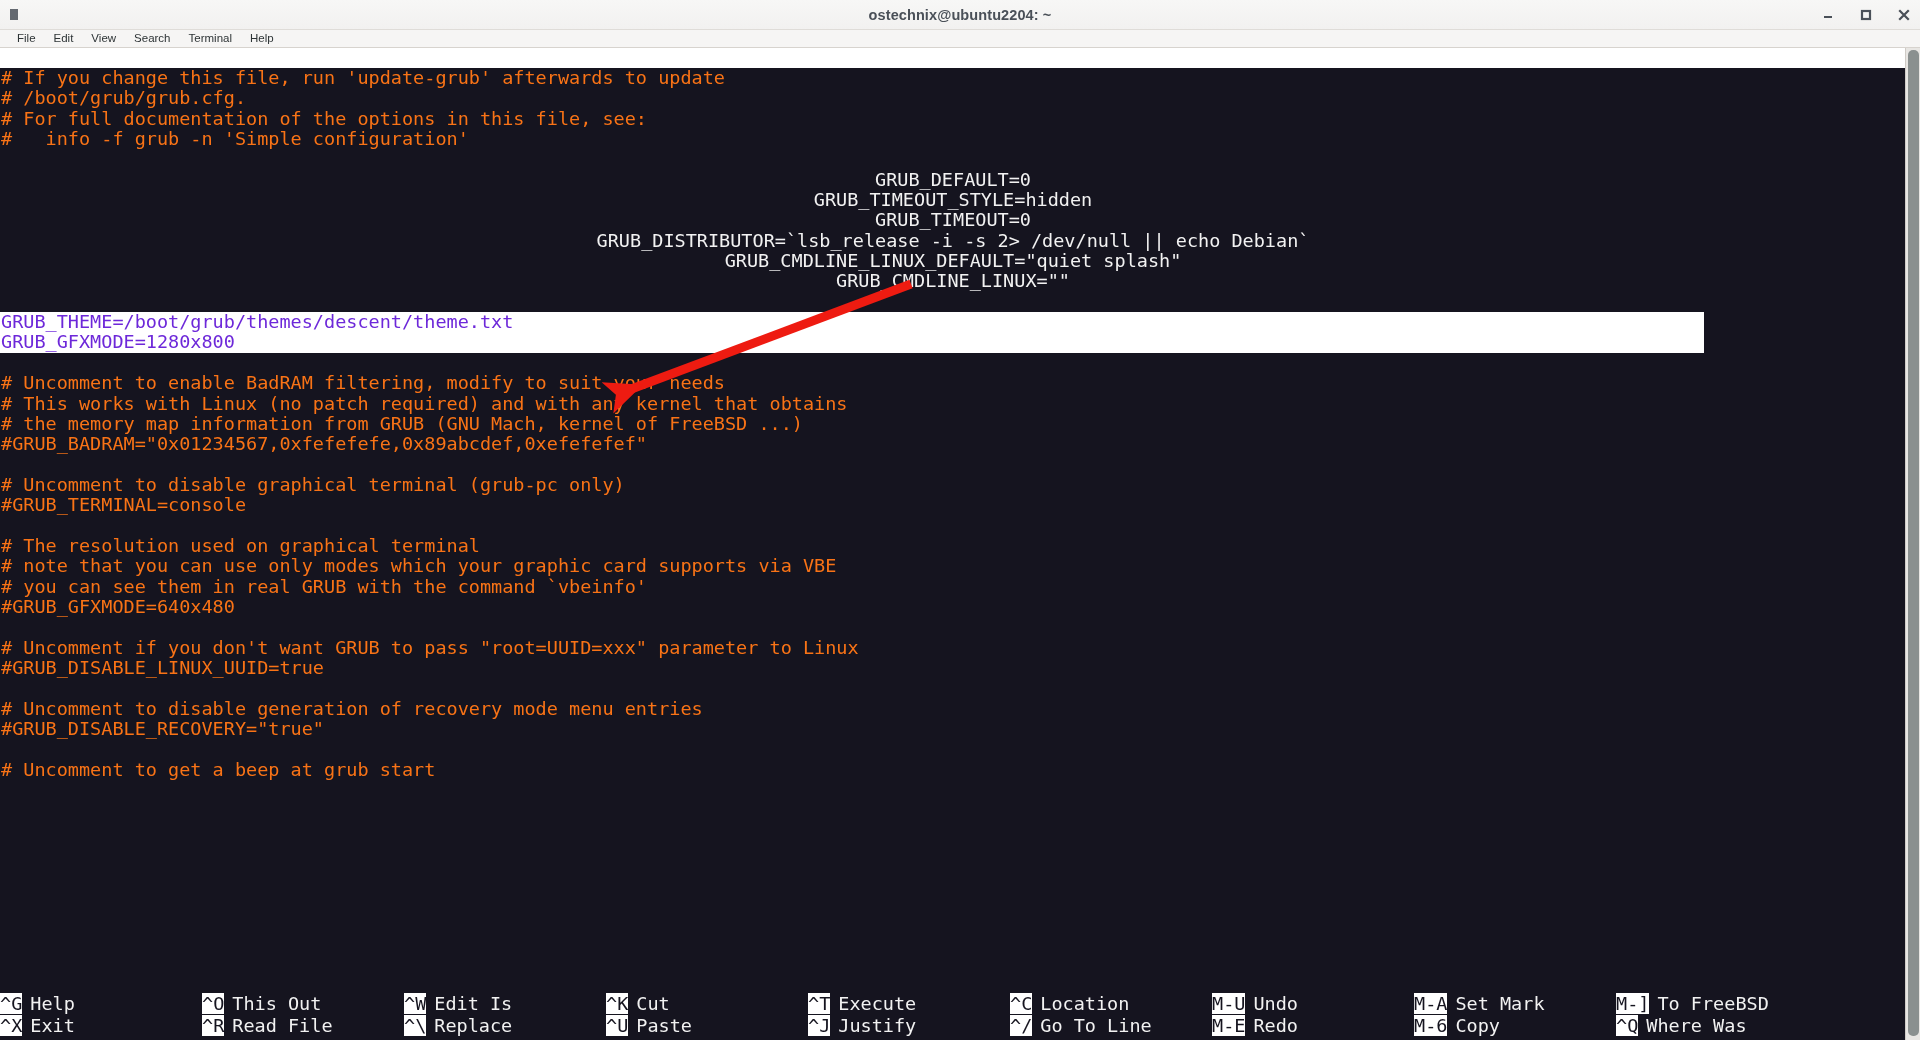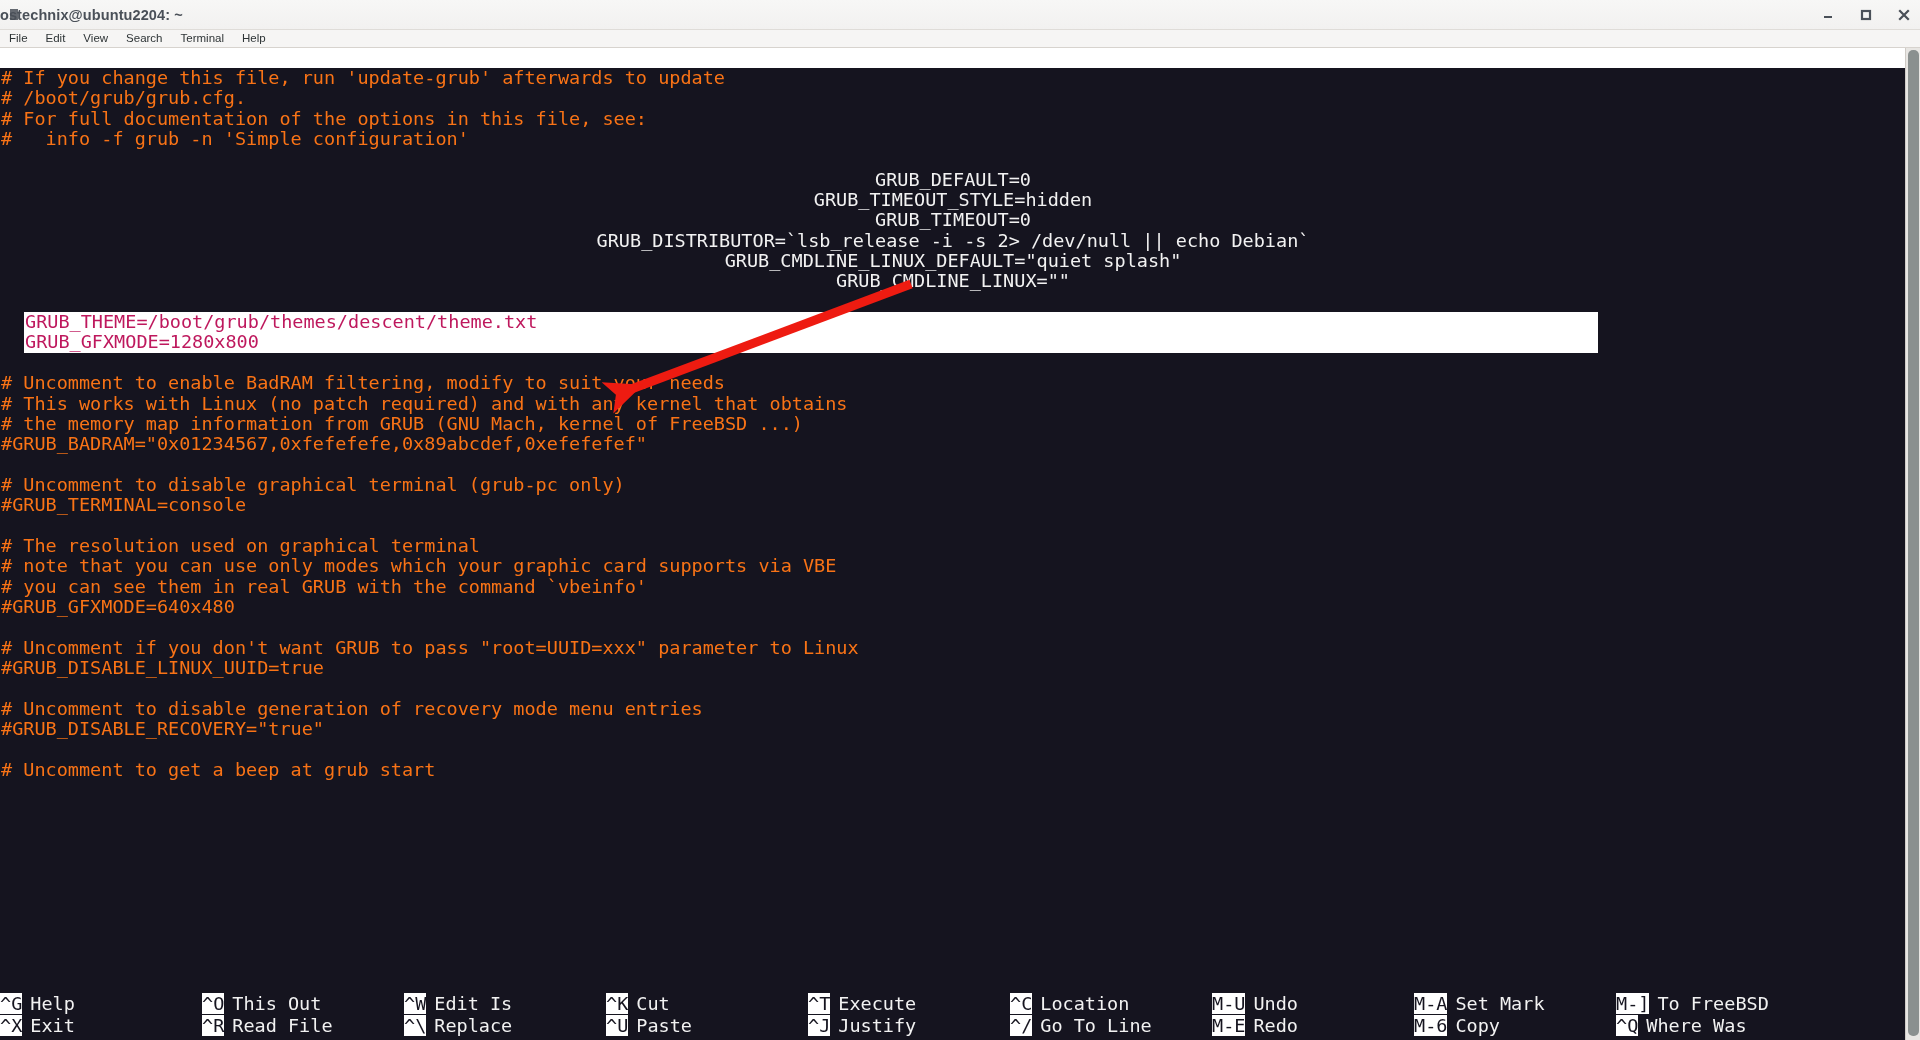--- a/index.html
+++ b/index.html
@@ -30,21 +30,21 @@
     background: linear-gradient(to bottom, #f7f7f6 0%, #f2f1f0 100%);
     border-bottom: 1px solid #dfdcd8;
     box-sizing: border-box;
   }
   .titlebar-title {
     position: absolute;
     left: 0; top: 0;
     width: 1920px;
     height: 30px;
     line-height: 30px;
-    text-align: left;
+    text-align: center;
     font-family: "Liberation Sans", sans-serif;
     font-size: 14.5px;
     font-weight: bold;
     color: #4a5058;
     letter-spacing: 0.1px;
   }
   .win-icon {
     position: absolute;
     left: 10px;
     top: 9px;
@@ -74,20 +74,21 @@
   .menubar {
     position: absolute;
     top: 30px; left: 0;
     width: 1920px;
     height: 18px;
     background: #f6f5f4;
     border-bottom: 1px solid #d7d3ce;
     box-sizing: border-box;
     display: flex;
     align-items: center;
+    padding-left: 8px;
   }
   .menu-item {
     font-family: "Liberation Sans", sans-serif;
     font-size: 11.5px;
     color: #2e3436;
     padding: 0 9px;
     line-height: 17px;
     cursor: default;
   }
 
@@ -130,21 +131,21 @@
   }
   .line {
     height: 20.35px;
     padding-left: 1px;
     box-sizing: border-box;
     white-space: pre;
     overflow: hidden;
   }
   .c-comment { color: #f97316; }
   .c-text    { color: #f2f2f2; text-align: center; }
-  .c-hl      { background: #ffffff; color: #be185d; width: 1574px; margin-left: 24px; }
+  .c-hl      { background: #ffffff; color: #6d28d9; width: 1704px; }
 
   
   .shortcuts {
     position: absolute;
     left: 0;
     bottom: 0;
     width: 1905px;
     height: 48px;
     background: #15141f;
     font-family: "DejaVu Sans Mono", monospace;

